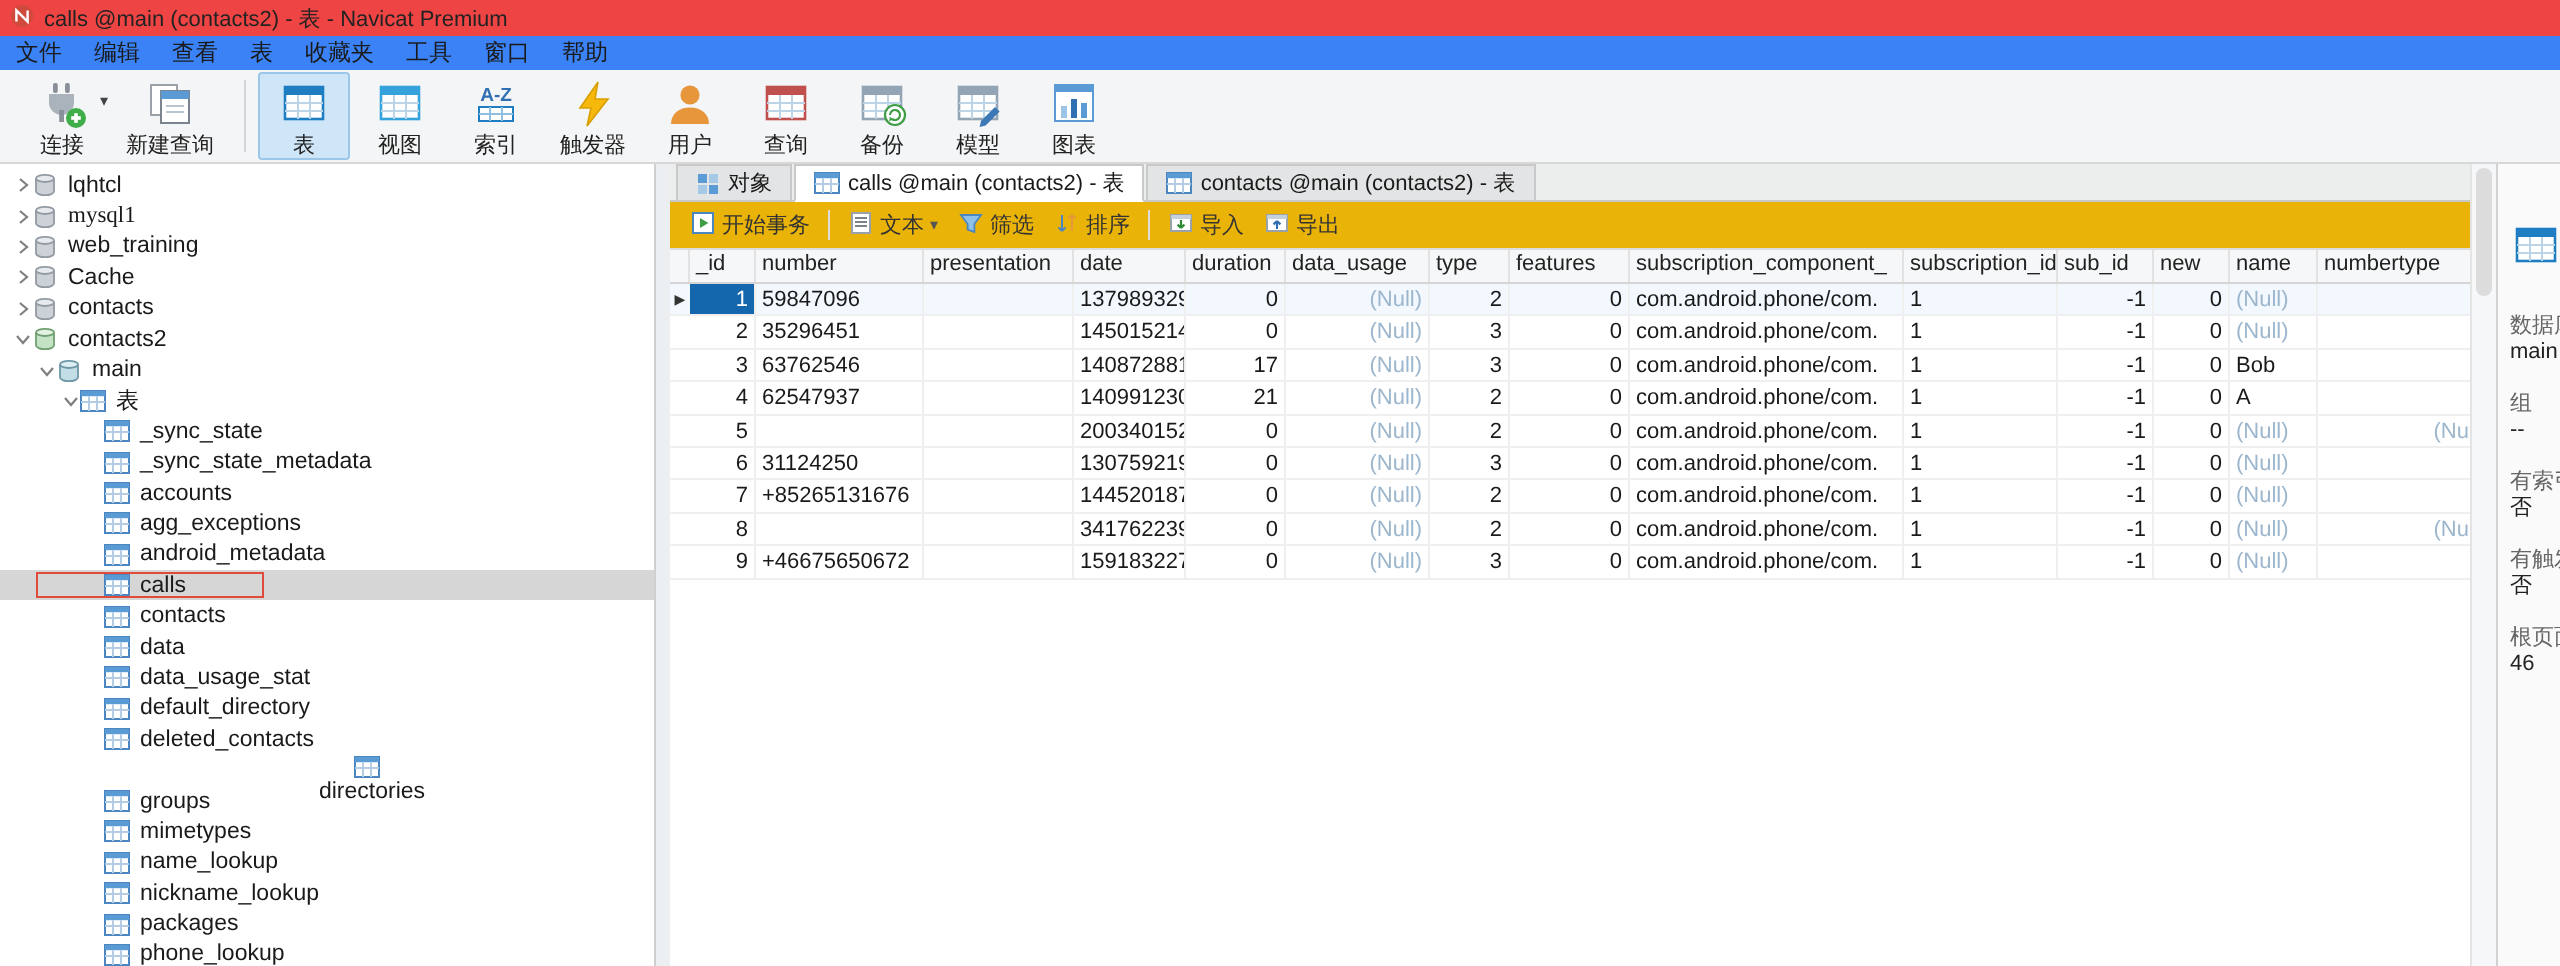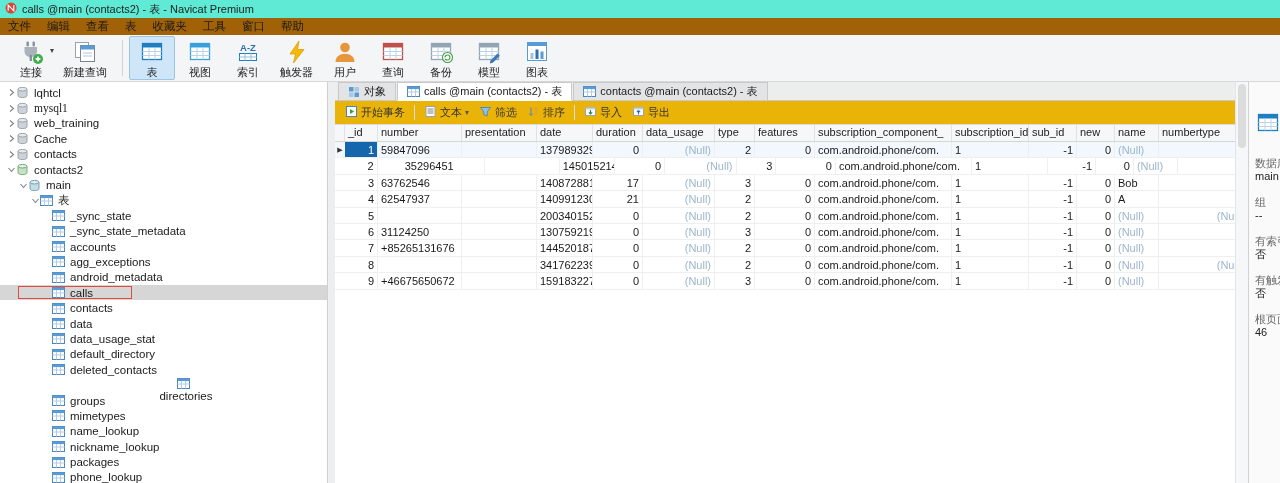--- a/index.html
+++ b/index.html
@@ -1,19 +1,19 @@
 <!DOCTYPE html>
 <html><head>
 <meta charset="utf-8">
 <style>
 *{box-sizing:border-box;margin:0;padding:0}
 html,body{width:1280px;height:483px;overflow:hidden}
 body{font-family:"Liberation Sans","DejaVu Sans",sans-serif;font-size:12px;color:#1a1a1a;background:#f0f0f0}
-.titlebar{height:18px;background:#5eead4;display:flex;align-items:center;gap:5px;padding-left:5px;font-size:11px;color:#222}
-.menubar{height:17px;background:#a16207;display:flex;align-items:center;font-size:11.5px}
+.titlebar{height:18px;background:#ef4444;display:flex;align-items:center;gap:5px;padding-left:5px;font-size:11px;color:#222}
+.menubar{height:17px;background:#3b82f6;display:flex;align-items:center;font-size:11.5px}
 .menu-item{padding:1px 8px;cursor:default}
 .toolbar{height:47px;background:#f4f5f6;border-bottom:1px solid #d8d8d8;display:flex;align-items:center;padding-left:8px}
 .tbtn{position:relative;min-width:46px;height:44px;padding:2px 6px 2px;display:flex;flex-direction:column;align-items:center;justify-content:space-between;font-size:11px;color:#222;border:1px solid transparent;border-radius:2px;margin-right:2px;white-space:nowrap}
 .tbtn.active{background:#cfe6f8;border-color:#9cc6e8}
 .ticon{height:26px;display:flex;align-items:center}
 .tdd{position:absolute;top:9px;right:-1px;font-size:8px;color:#444}
 .tsep{width:1px;height:36px;background:#d4d4d4;margin:0 6px}
 .content{display:flex;height:401px}
 .tree{width:328px;background:#fff;border-right:1px solid #cfcfcf;overflow:hidden;padding-top:3px}
 .titem{position:relative;height:15.4px;display:flex;align-items:center;font-size:11.5px;white-space:nowrap}
@@ -686,21 +686,21 @@
               <div class="gc" style="width: 137px;">com.android.phone/com.</div>
               <div class="gc" style="width: 77px;">1</div>
               <div class="gc right" style="width: 48px;">-1</div>
               <div class="gc right" style="width: 38px;">0</div>
               <div class="gc null" style="width: 44px;">(Null)</div>
               <div class="gc right" style="width: 88px;"></div>
             </div>
             <div class="grow">
               <div class="gsel"></div>
               <div class="gc right" style="width: 33px;">2</div>
-              <div class="gc" style="width: 84px; margin-left: 24px;">35296451</div>
+              <div class="gc" style="width: 84px;">35296451</div>
               <div class="gc right" style="width: 75px;"></div>
               <div class="gc right" style="width: 56px;">145015214</div>
               <div class="gc right" style="width: 50px;">0</div>
               <div class="gc right null" style="width: 72px;">(Null)</div>
               <div class="gc right" style="width: 40px;">3</div>
               <div class="gc right" style="width: 60px;">0</div>
               <div class="gc" style="width: 137px;">com.android.phone/com.</div>
               <div class="gc" style="width: 77px;">1</div>
               <div class="gc right" style="width: 48px;">-1</div>
               <div class="gc right" style="width: 38px;">0</div>

